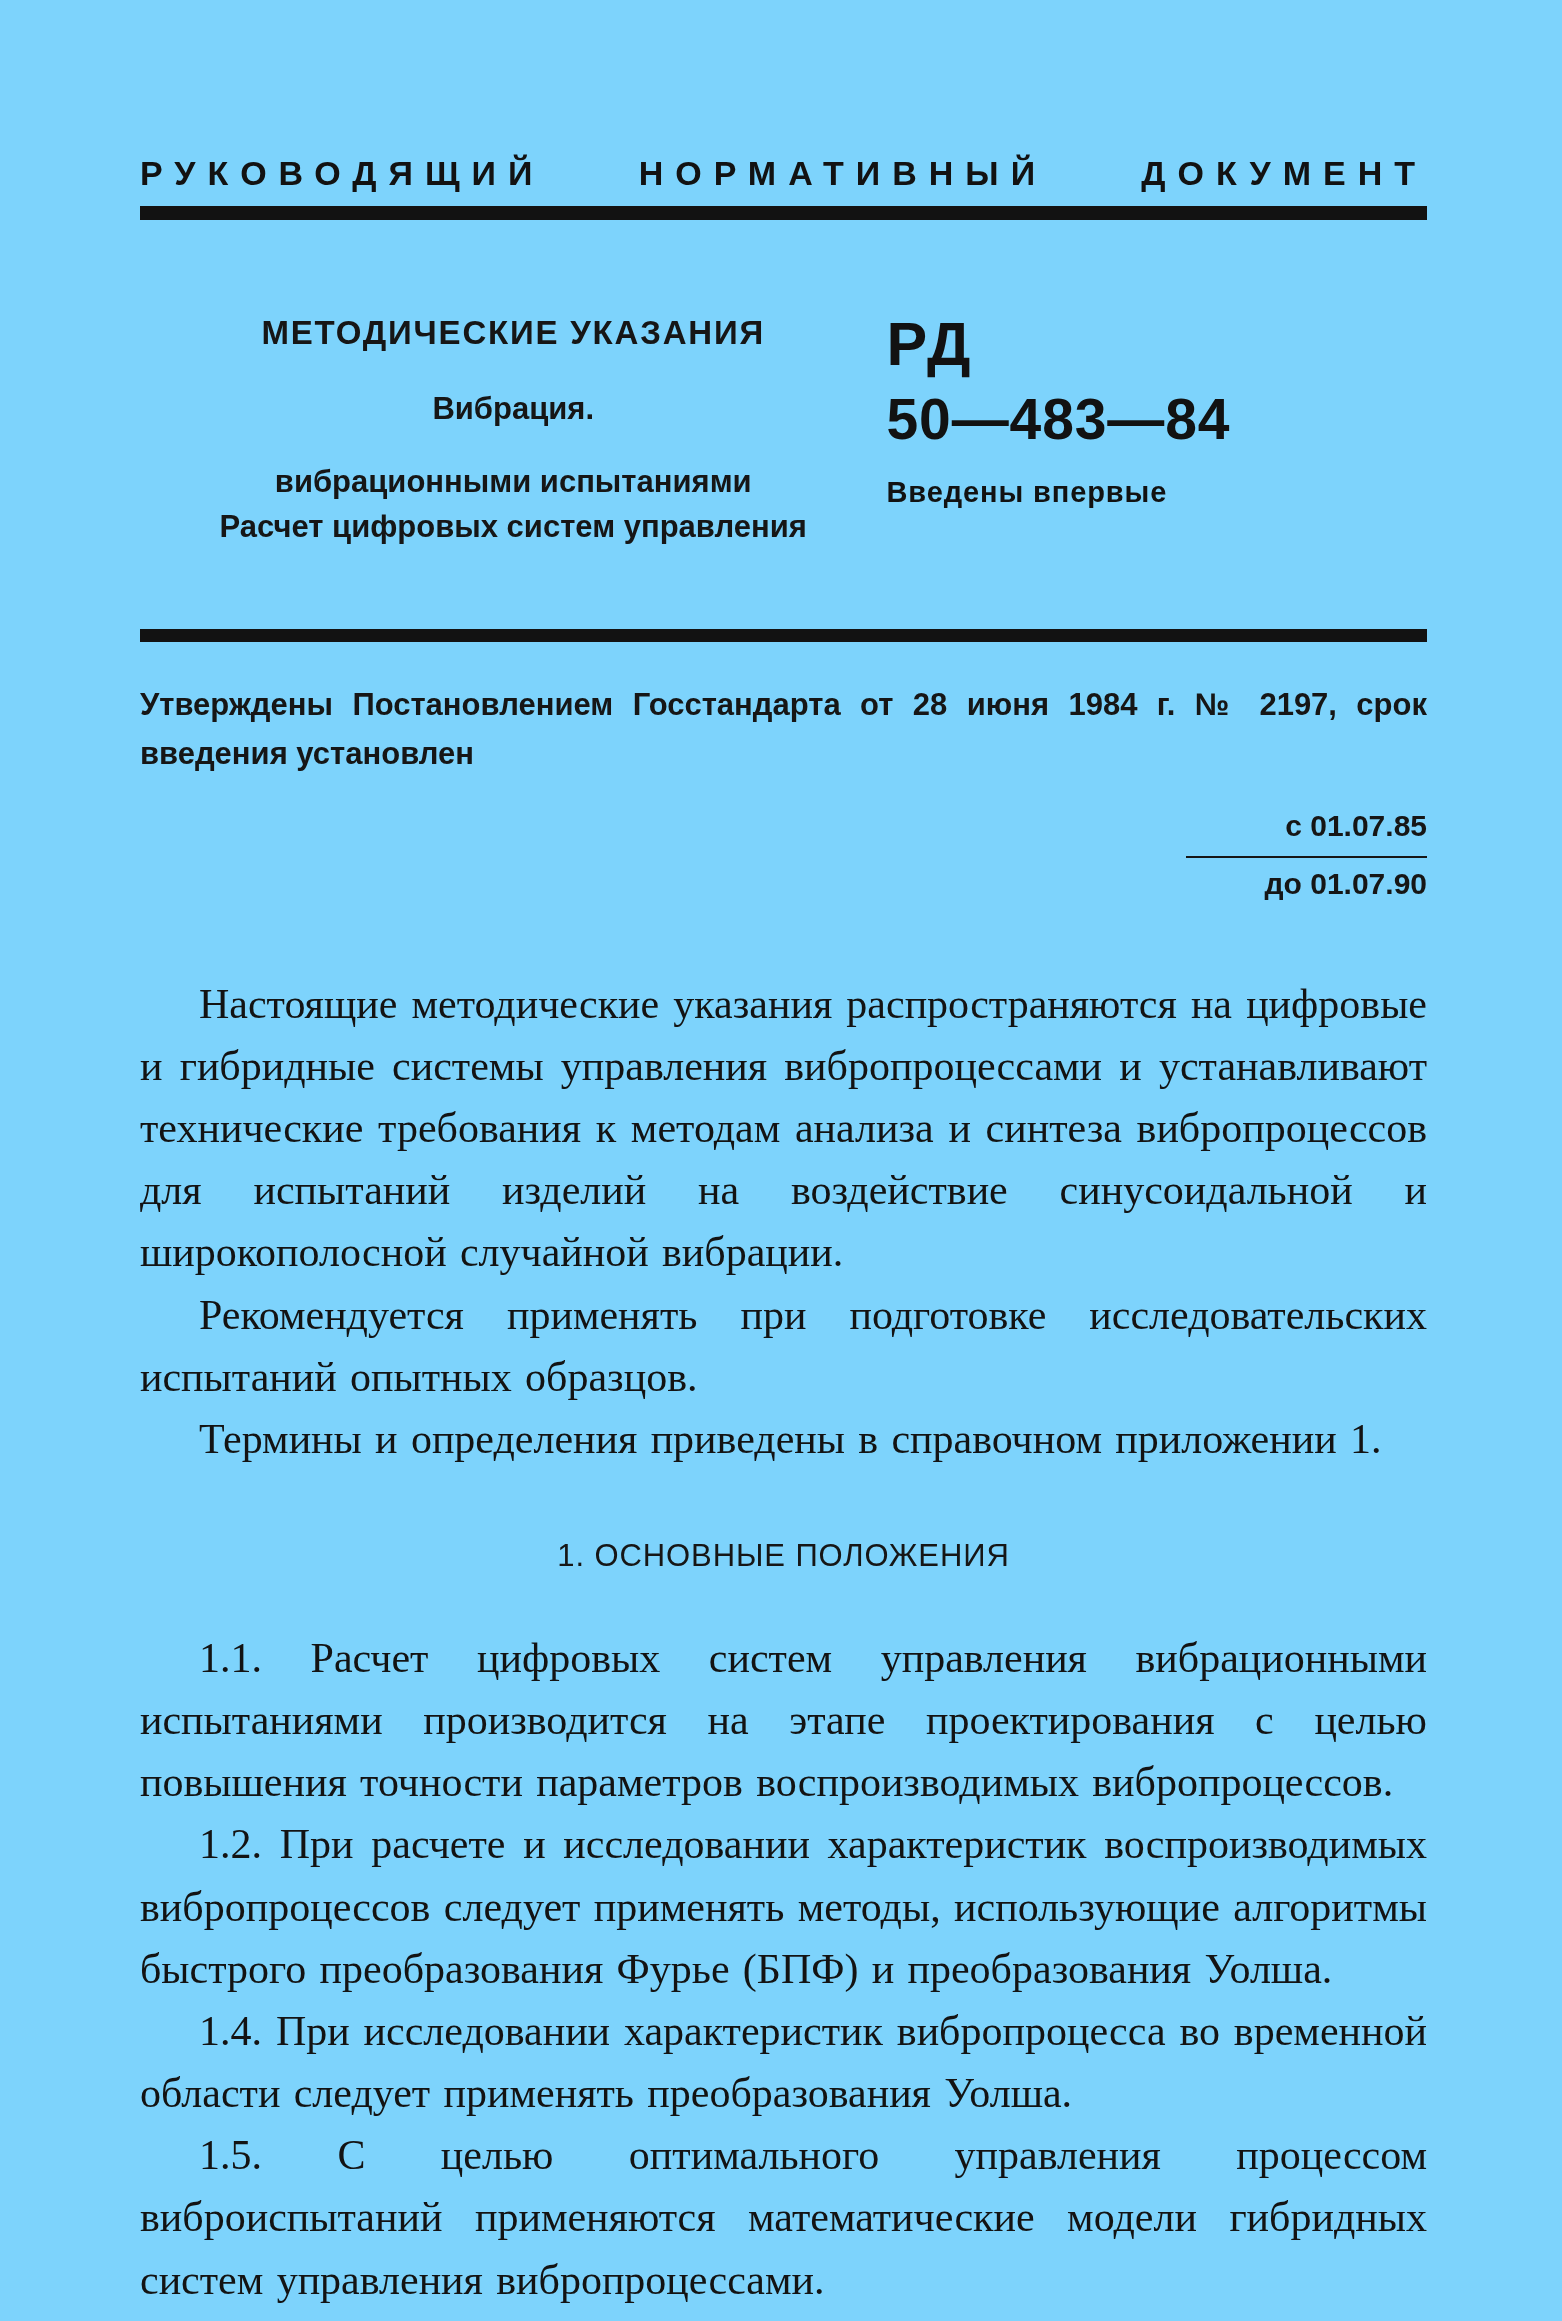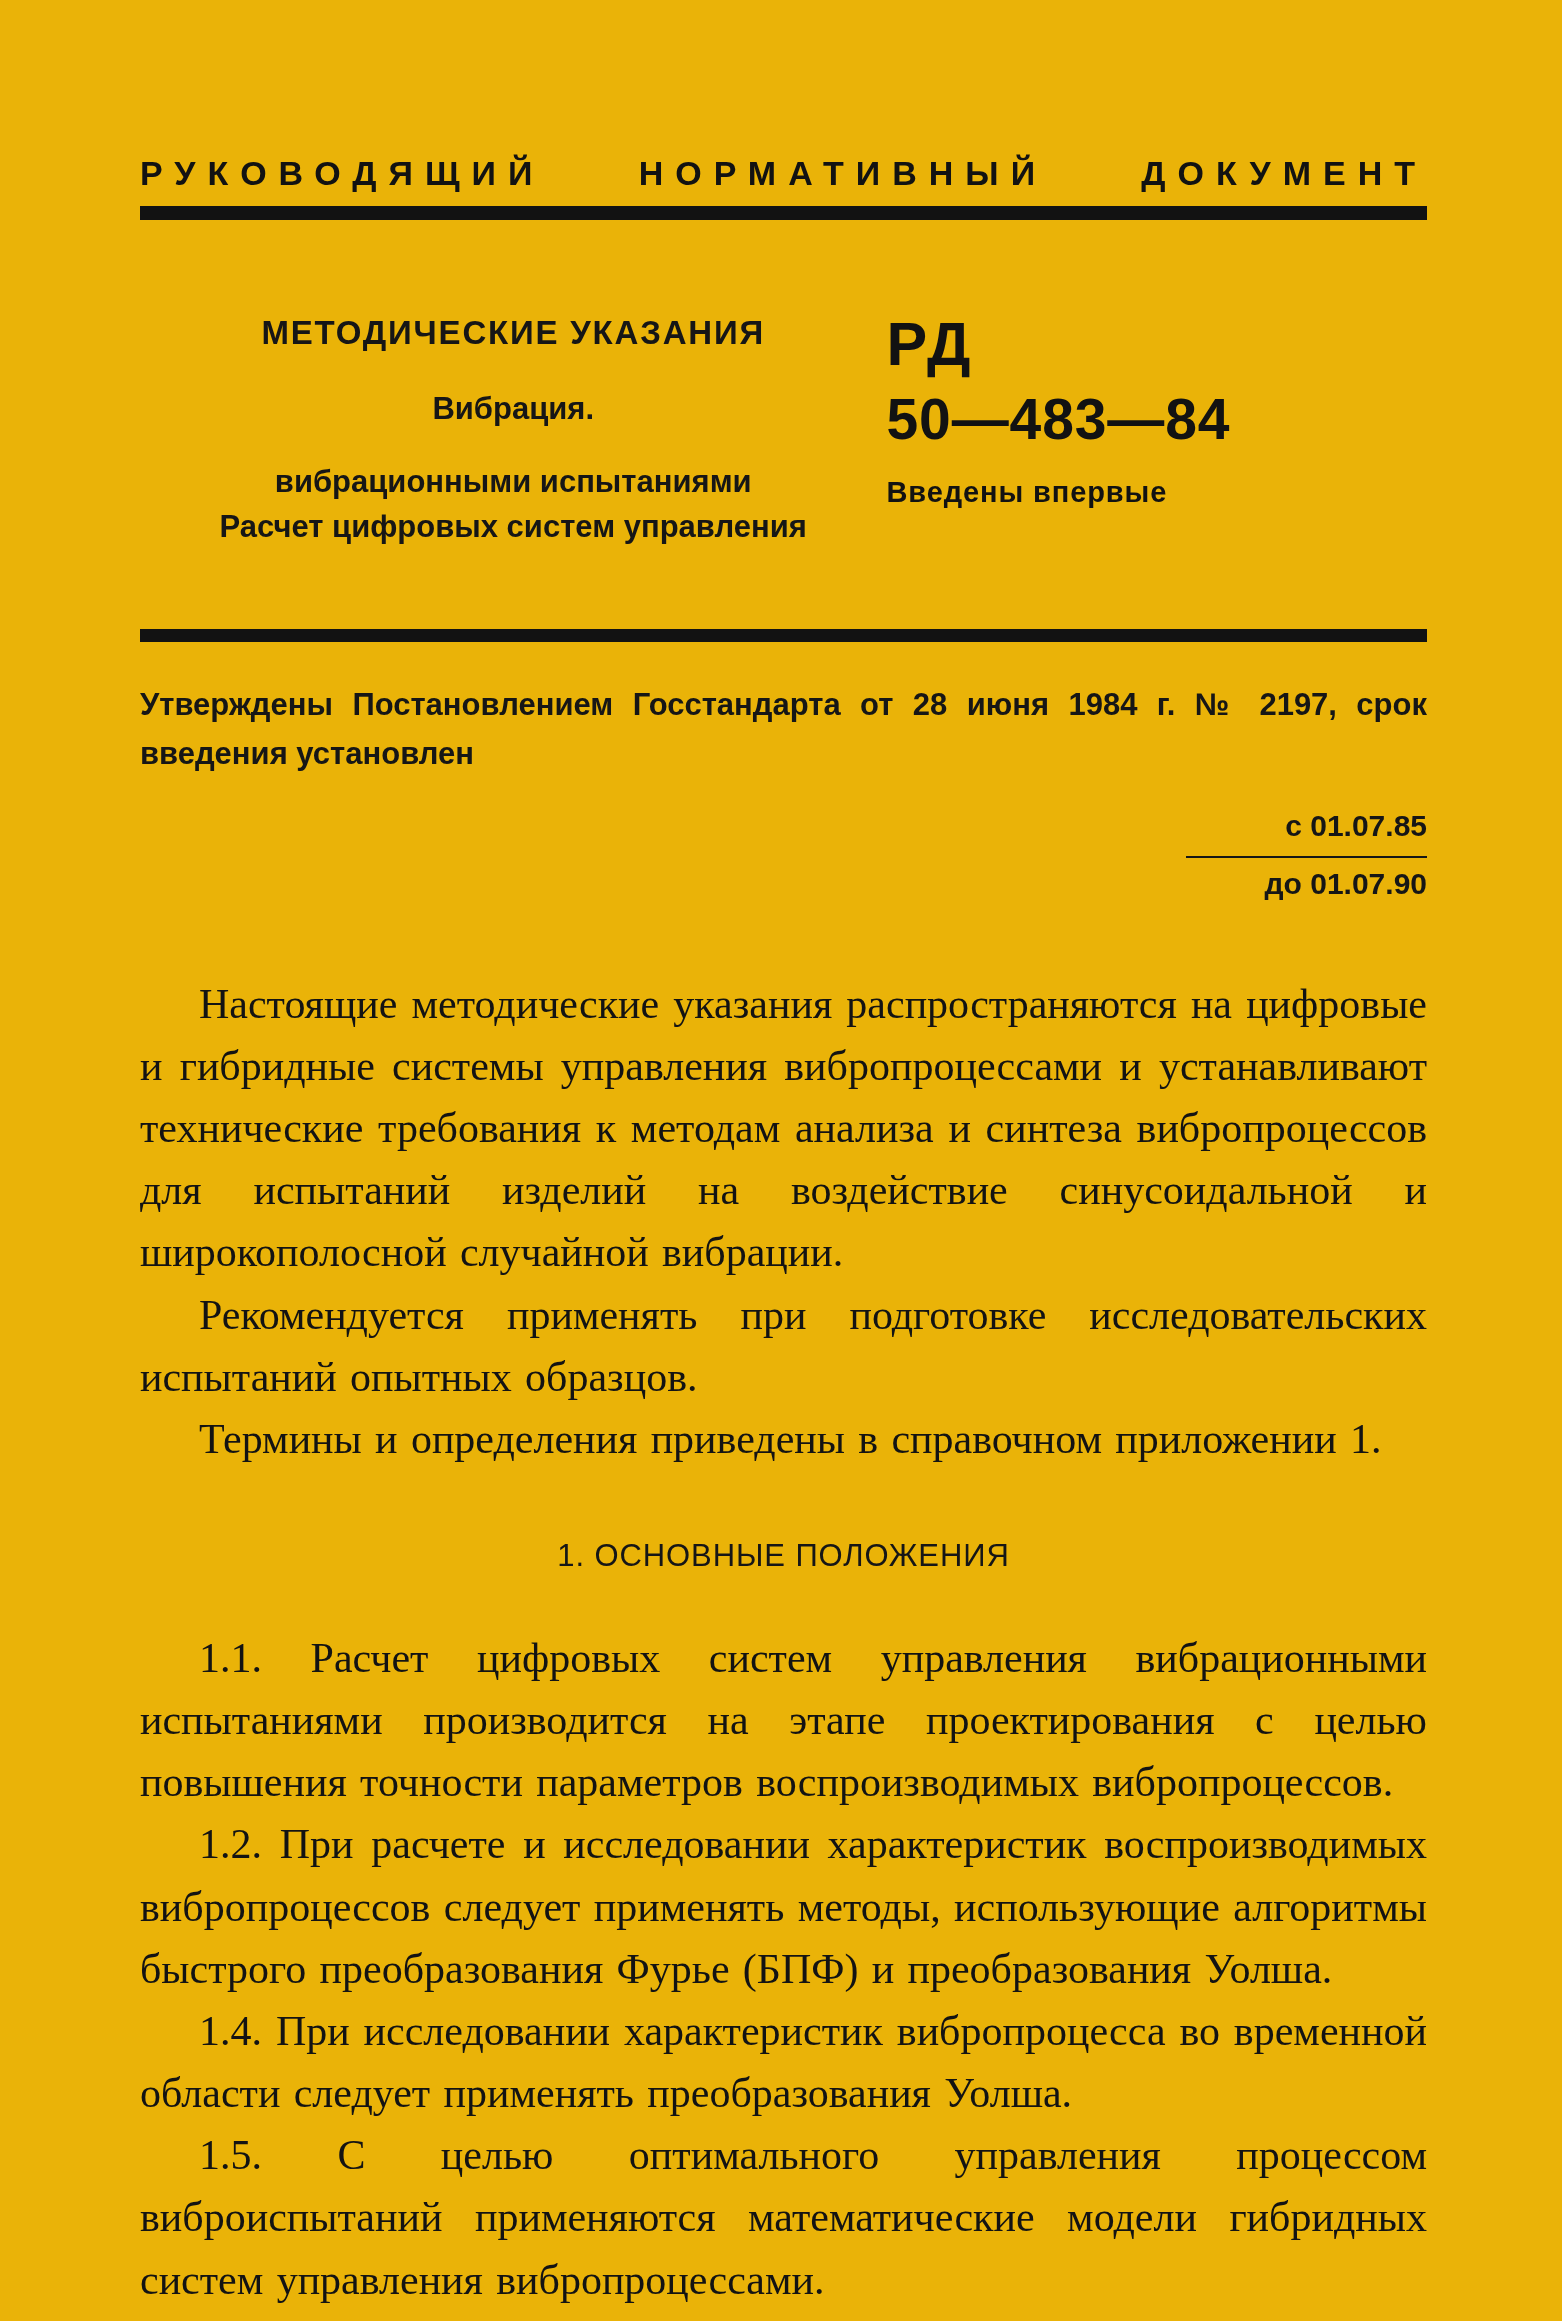--- a/index.html
+++ b/index.html
@@ -5,21 +5,21 @@
   html, body {
     margin: 0;
     padding: 0;
     background: #e9e7e2;
   }
   .page {
     position: relative;
     width: 1563px;
     height: 2322px;
     margin: 0 auto;
-    background: #eab308;
+    background: #7dd3fc;
     color: #141414;
     box-sizing: border-box;
     padding: 154px 136px 0 140px;
     overflow: hidden;
   }
   
   .banner {
     font-family: "Liberation Sans", sans-serif;
     font-weight: bold;
     font-size: 34px;

